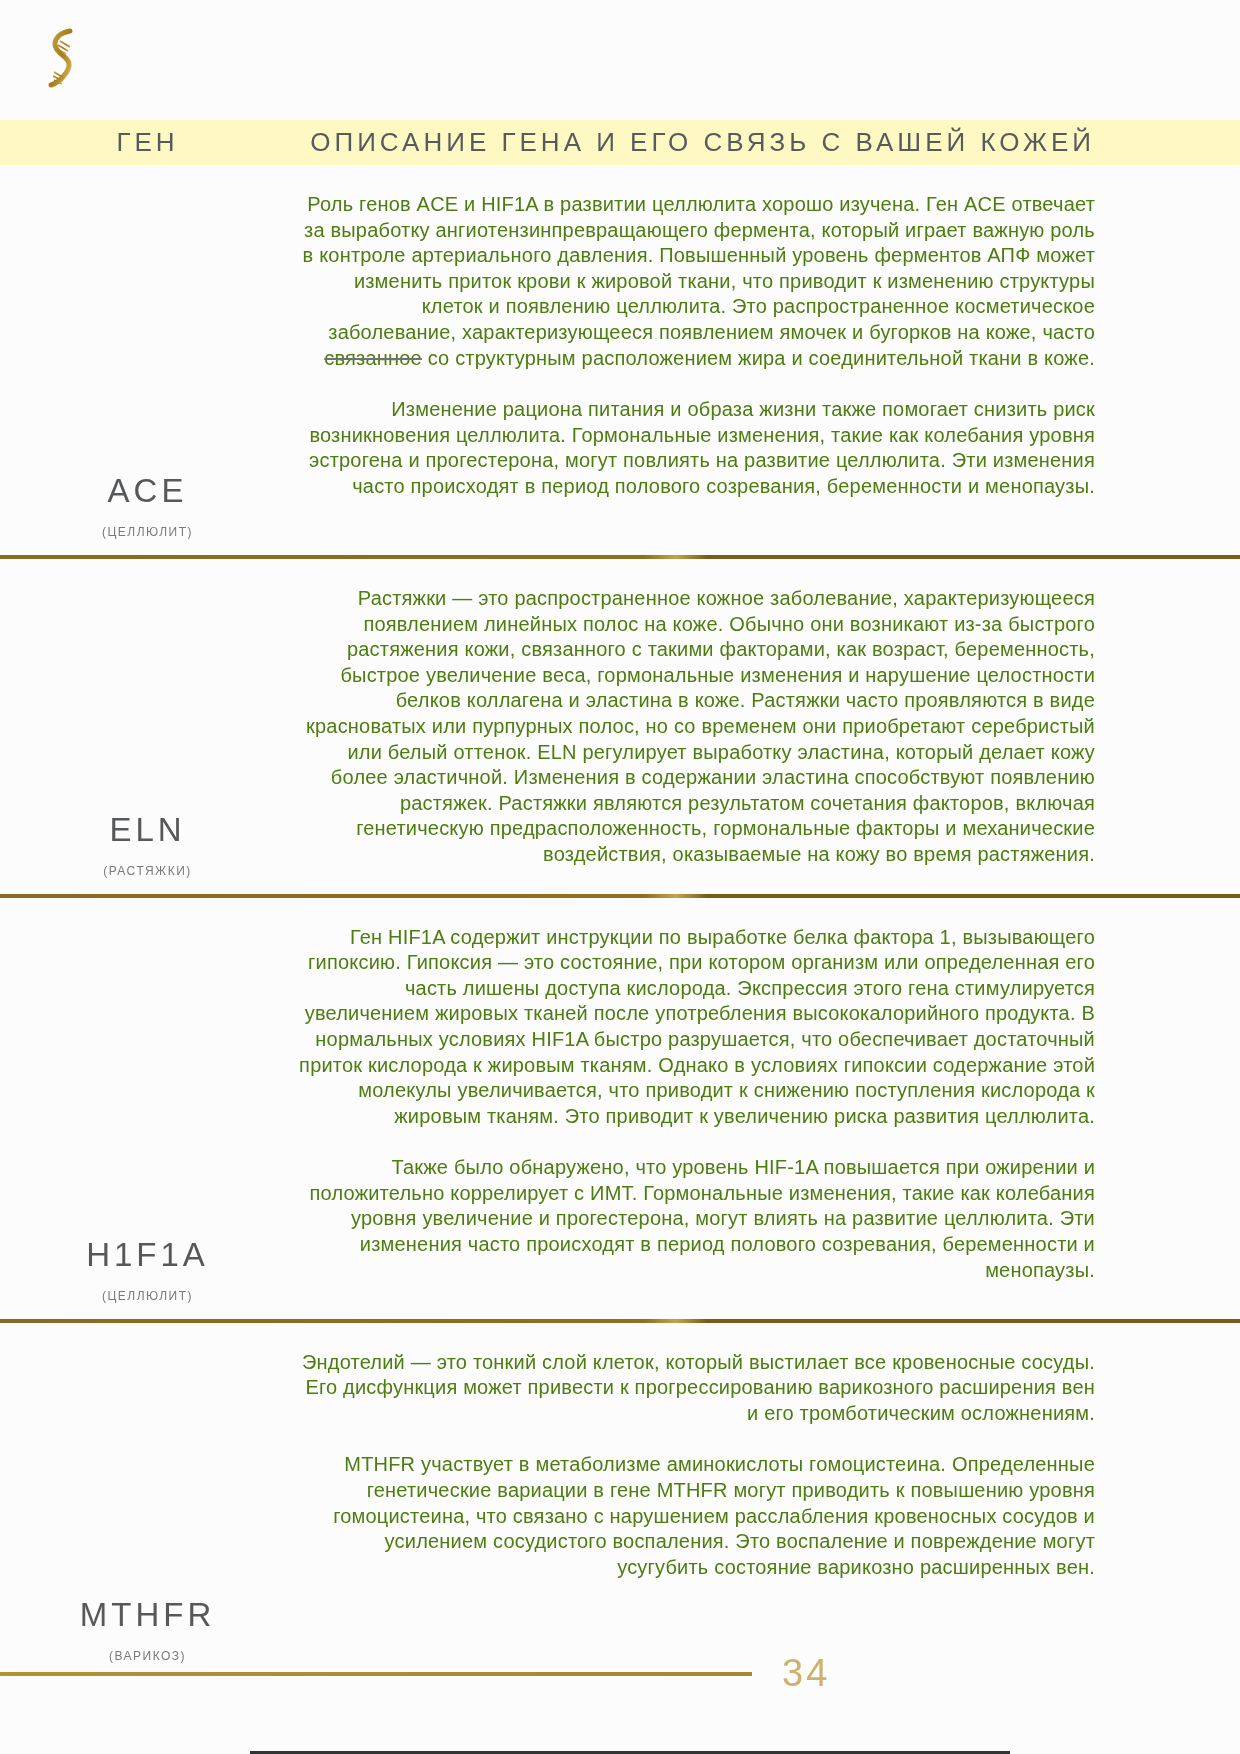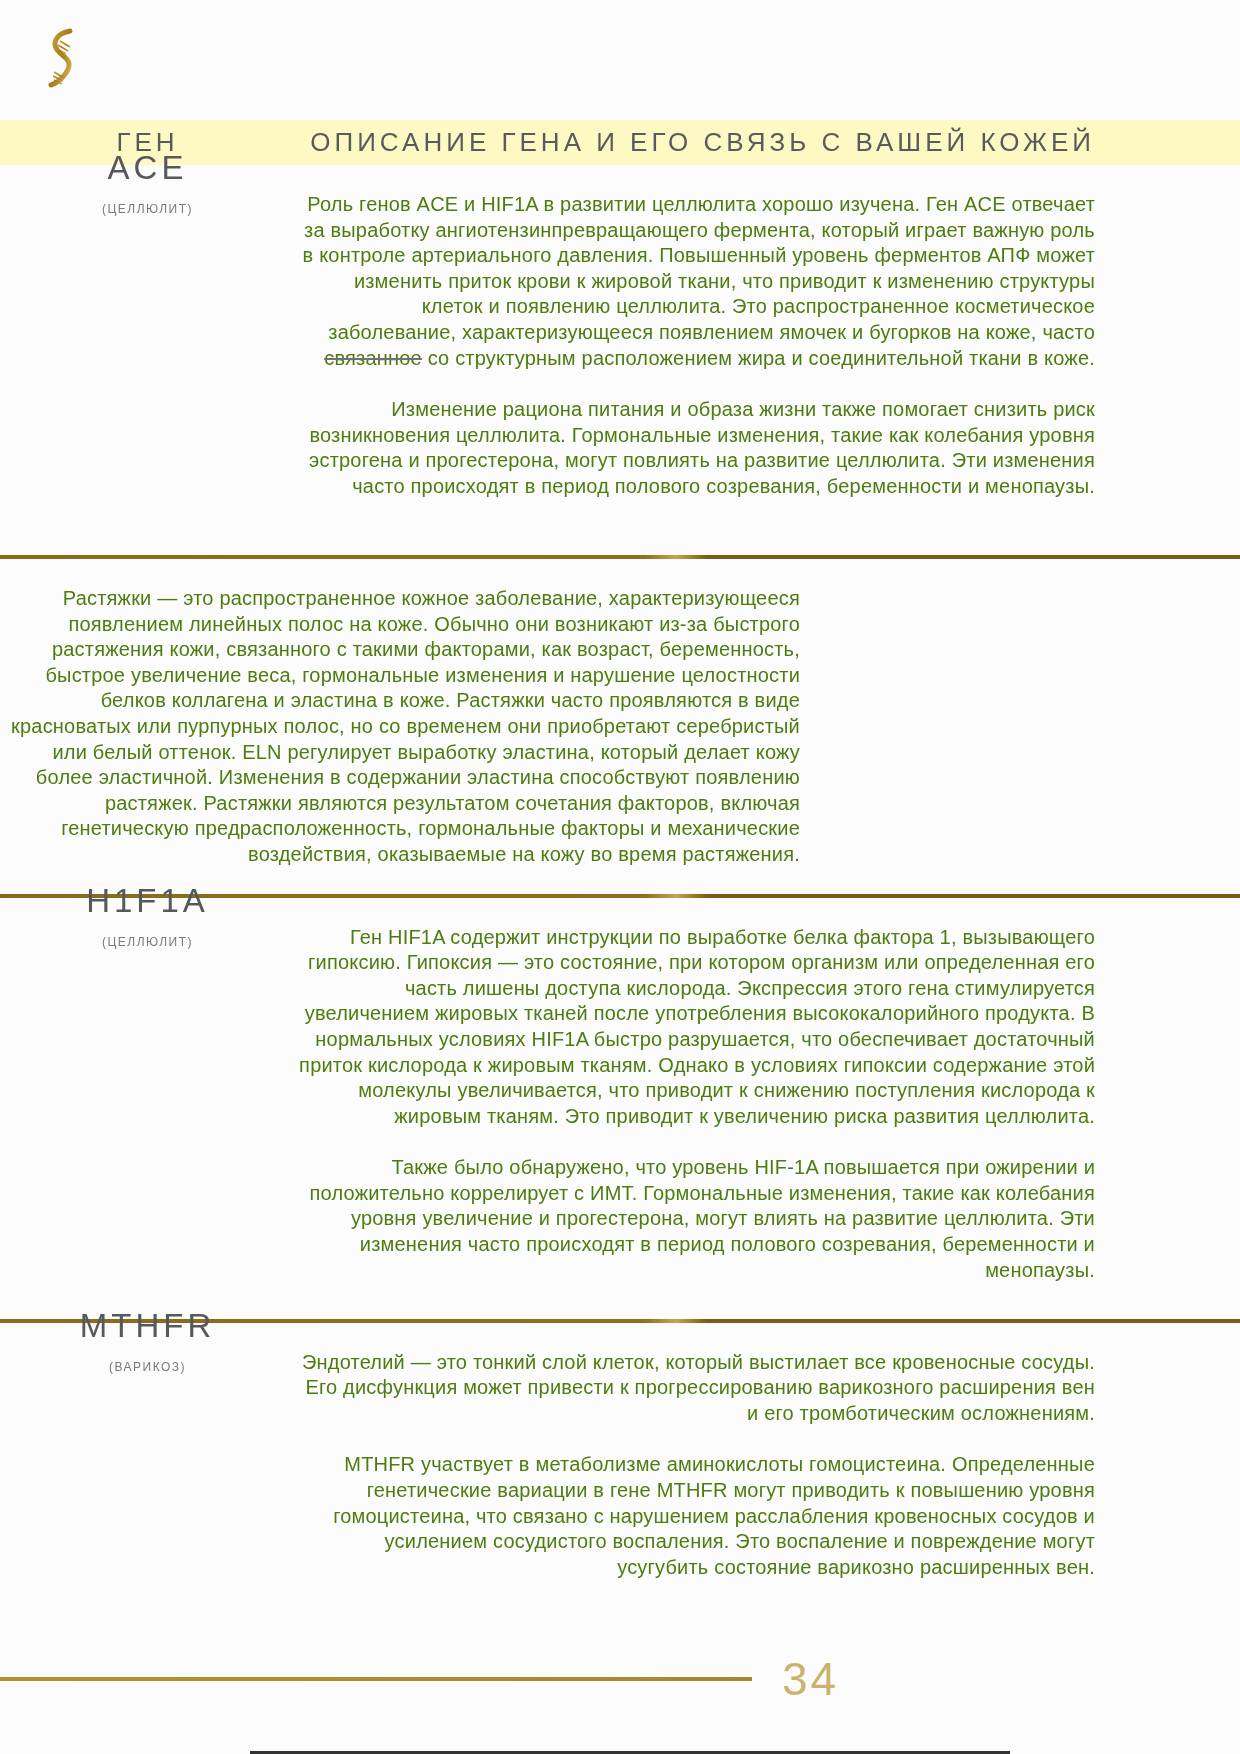--- a/index.html
+++ b/index.html
@@ -29,21 +29,21 @@
     letter-spacing: 4px; color: #595a5c;
     white-space: nowrap;
   }
   .gene-row { display: flex; }
   .row-ace   { min-height: 390px; }
   .row-eln   { min-height: 316px; }
   .row-h1f1a { min-height: 421px; }
   .row-mthfr { min-height: 356px; }
   .gene-label-block {
     display: flex; flex-direction: column;
-    justify-content: flex-start; align-items: center;
+    justify-content: flex-end; align-items: center;
     gap: 15px;
     transform: translateY(-16px);
   }
   .gene-name {
     font-size: 33px; font-weight: 300;
     letter-spacing: 4px; color: #57585a;
   }
   .gene-condition {
     font-size: 12px; font-weight: 300;
     letter-spacing: 1.5px; color: #77797c;
@@ -65,21 +65,21 @@
     position: absolute; left: 0; top: 1652px;
     width: 100%;
     display: flex; align-items: center;
   }
   .footer-rule {
     width: 752px; height: 4px;
     background: linear-gradient(90deg, #b29231 0%, #a8882c 100%);
   }
   .page-number {
     margin-left: 30px;
-    font-size: 46px; font-weight: 300;
+    font-size: 38px; font-weight: 300;
     letter-spacing: 3px; color: #ccb26d;
   }
   .bottom-edge-line {
     position: absolute; left: 250px; bottom: 0;
     width: 760px; height: 3px;
     background: #333333;
   }
 </style>
 </head>
 <body>
@@ -110,20 +110,24 @@
       <div class="gene-condition">(ЦЕЛЛЮЛИТ)</div>
     </div>
     <div class="col-desc desc-cell">
       <p class="body-text"><span>Роль генов ACE и HIF1A в развитии целлюлита хорошо изучена. Ген ACE отвечает за выработку ангиотензинпревращающего фермента, который играет важную роль в контроле артериального давления. Повышенный уровень ферментов АПФ может изменить приток крови к жировой ткани, что приводит к изменению структуры клеток и появлению целлюлита. Это распространенное косметическое заболевание, характеризующееся появлением ямочек и бугорков на коже, часто </span><span class="struck">связанное</span><span> со структурным расположением жира и соединительной ткани в коже.</span></p>
       <p class="body-text">Изменение рациона питания и образа жизни также помогает снизить риск возникновения целлюлита. Гормональные изменения, такие как колебания уровня эстрогена и прогестерона, могут повлиять на развитие целлюлита. Эти изменения часто происходят в период полового созревания, беременности и менопаузы.</p>
     </div>
   </section>
   <div class="divider"></div>
 
   <section class="gene-row row-eln">
+    <div class="col-gene gene-label-block">
+      <div class="gene-name">ELN</div>
+      <div class="gene-condition">(РАСТЯЖКИ)</div>
+    </div>
     <div class="col-desc desc-cell">
       <p class="body-text">Растяжки — это распространенное кожное заболевание, характеризующееся появлением линейных полос на коже. Обычно они возникают из-за быстрого растяжения кожи, связанного с такими факторами, как возраст, беременность, быстрое увеличение веса, гормональные изменения и нарушение целостности белков коллагена и эластина в коже. Растяжки часто проявляются в виде красноватых или пурпурных полос, но со временем они приобретают серебристый или белый оттенок. ELN регулирует выработку эластина, который делает кожу более эластичной. Изменения в содержании эластина способствуют появлению растяжек. Растяжки являются результатом сочетания факторов, включая генетическую предрасположенность, гормональные факторы и механические воздействия, оказываемые на кожу во время растяжения.</p>
     </div>
   </section>
   <div class="divider"></div>
 
   <section class="gene-row row-h1f1a">
     <div class="col-gene gene-label-block">
       <div class="gene-name">H1F1A</div>
       <div class="gene-condition">(ЦЕЛЛЮЛИТ)</div>

